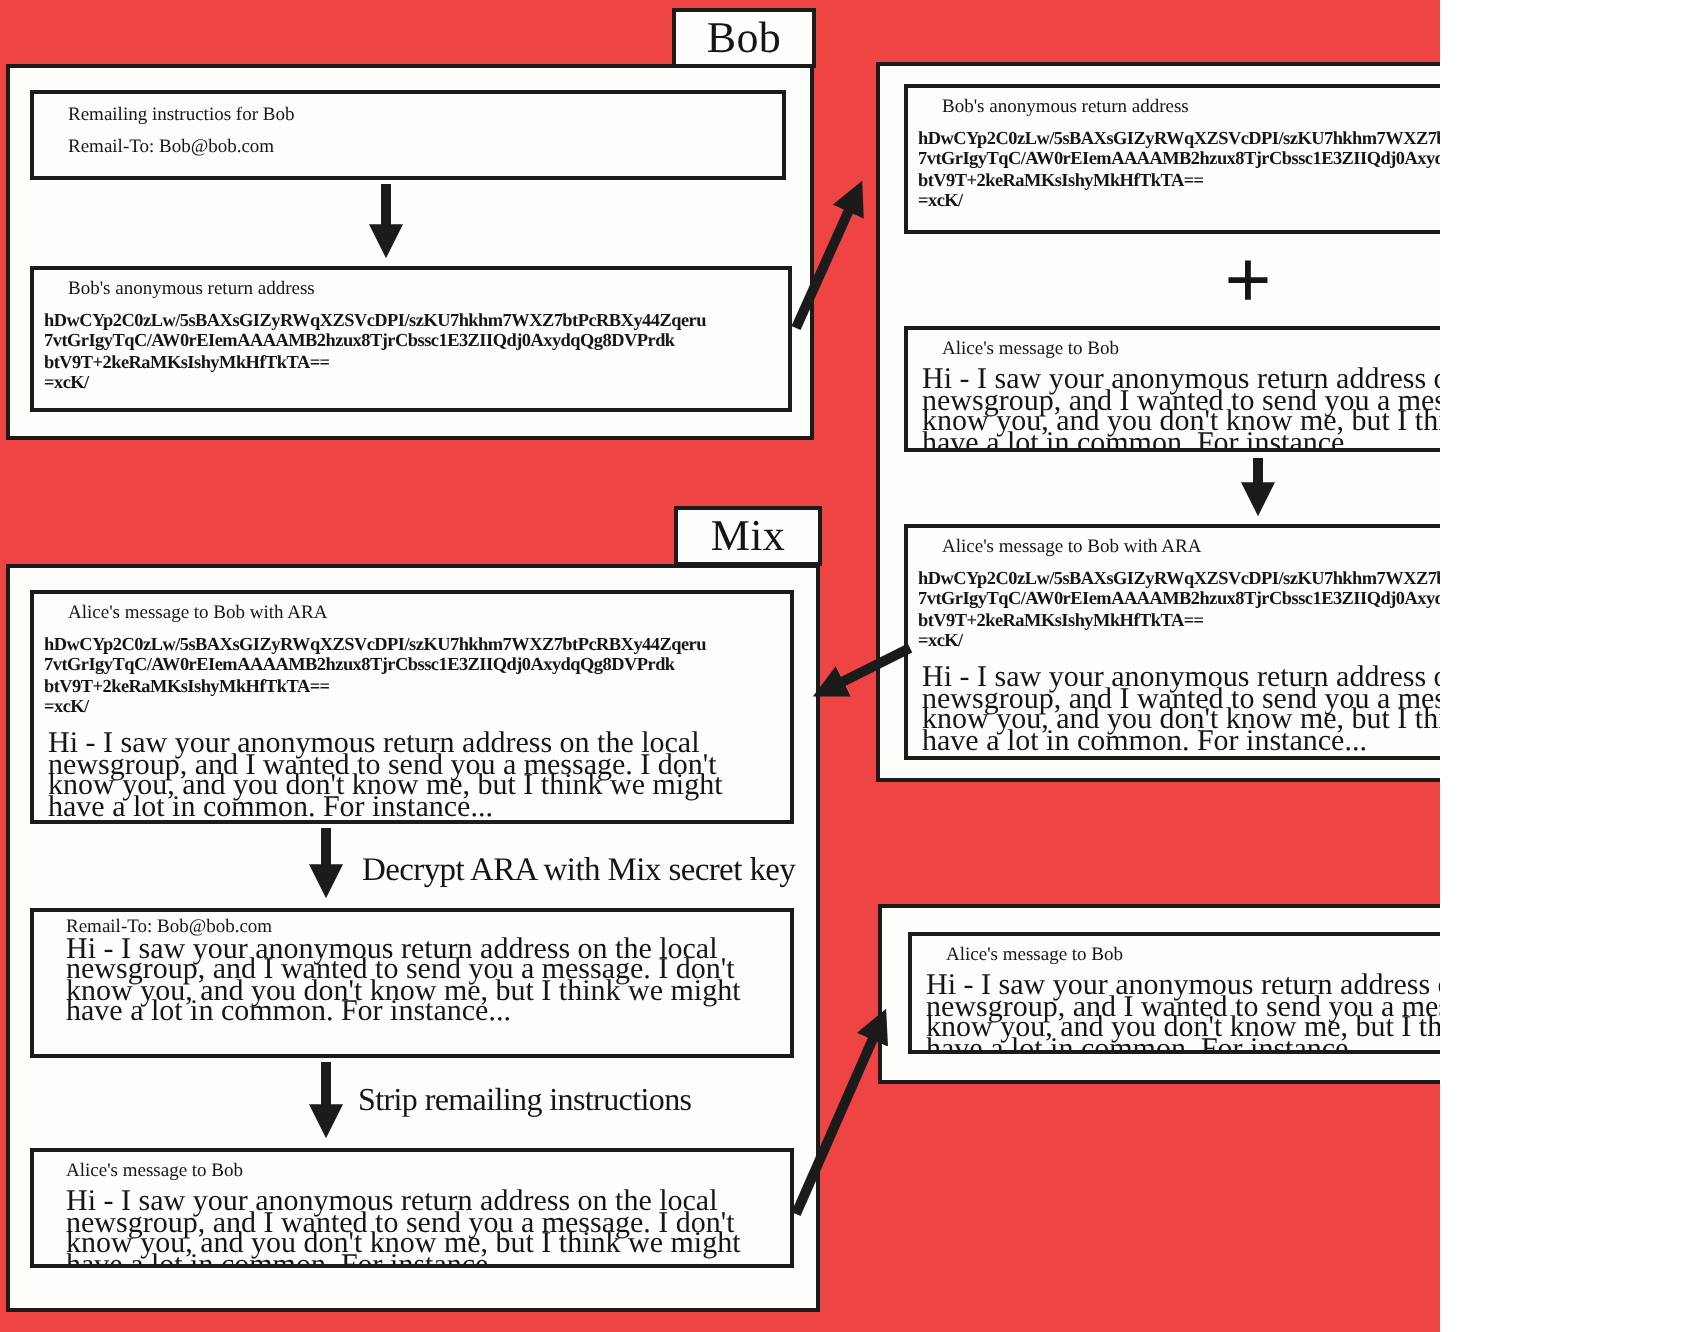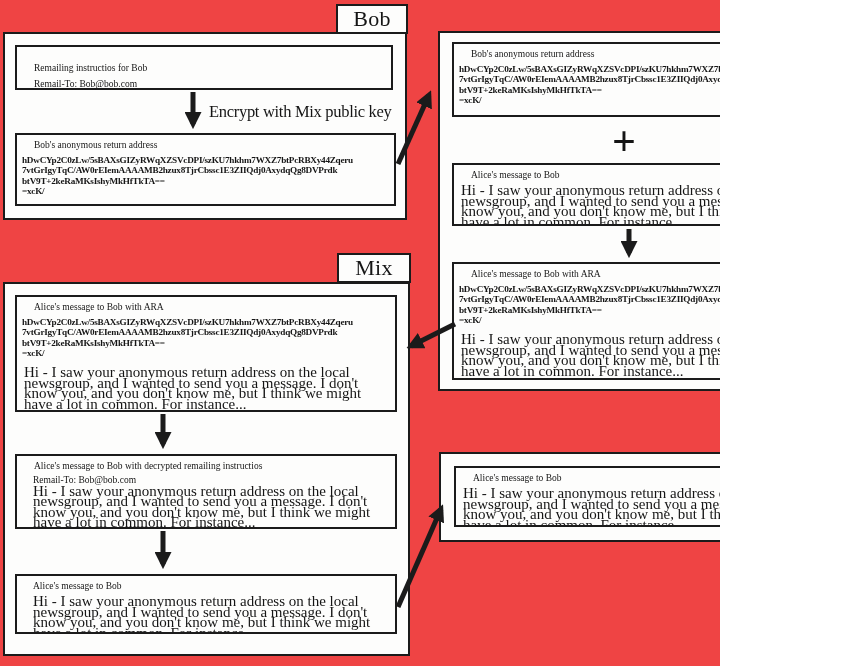--- a/index.html
+++ b/index.html
@@ -33,25 +33,24 @@
 <body>
 
 <div class="canvas">
 
   <div class="tab" style="left:336px;top:4px;width:72px;height:30px;">
     <span>Bob</span>
   </div>
   <div class="panel" style="left:3px;top:32px;width:404px;height:188px;"></div>
 
   <div class="ibox" style="left:15px;top:45px;width:378px;height:45px;">
-    <div class="btitle" style="margin-top:16px;">Remailing instructios for Bob</div>
+    <div class="btitle" style="margin-top:6px;">Remailing instructios for Bob</div>
     <div class="plain" style="margin-top:5px;">Remail-To: Bob@bob.com</div>
   </div>
 
-  <div class="flow-label" style="left:209px;top:102px;">Encrypt with Mix public key</div>
 
   <div class="ibox" style="left:15px;top:133px;width:381px;height:73px;">
     <div class="btitle">Bob's anonymous return address</div>
     <div class="cipher">hDwCYp2C0zLw/5sBAXsGIZyRWqXZSVcDPI/szKU7hkhm7WXZ7btPcRBXy44Zqeru
 7vtGrIgyTqC/AW0rEIemAAAAMB2hzux8TjrCbssc1E3ZIIQdj0AxydqQg8DVPrdk
 btV9T+2keRaMKsIshyMkHfTkTA==
 =xcK/</div>
   </div>
 
   <div class="tab" style="left:771px;top:3px;width:74px;height:29px;">
@@ -90,27 +89,28 @@
 
   <div class="ibox" style="left:15px;top:295px;width:382px;height:117px;">
     <div class="btitle">Alice's message to Bob with ARA</div>
     <div class="cipher">hDwCYp2C0zLw/5sBAXsGIZyRWqXZSVcDPI/szKU7hkhm7WXZ7btPcRBXy44Zqeru
 7vtGrIgyTqC/AW0rEIemAAAAMB2hzux8TjrCbssc1E3ZIIQdj0AxydqQg8DVPrdk
 btV9T+2keRaMKsIshyMkHfTkTA==
 =xcK/</div>
     <div class="msg after-cipher">Hi - I saw your anonymous return address on the local newsgroup, and I wanted to send you a message.  I don't know you, and you don't know me, but I think we might have a lot in common.  For instance...</div>
   </div>
 
+  <div class="flow-label" style="left:181px;top:425px;">Decrypt ARA with Mix secret key</div>
 
   <div class="ibox" style="left:15px;top:454px;width:382px;height:75px;">
-    <div class="btitle">Alice's message to Bob with decrypted remailing instructios</div>
     <div class="plain" style="margin-top:3px;margin-left:16px;">Remail-To: Bob@bob.com</div>
     <div class="msg" style="margin-top:0;margin-left:16px;">Hi - I saw your anonymous return address on the local newsgroup, and I wanted to send you a message.  I don't know you, and you don't know me, but I think we might have a lot in common.  For instance...</div>
   </div>
 
+  <div class="flow-label" style="left:179px;top:542px;font-size:16px;">Strip remailing instructions</div>
 
   <div class="ibox" style="left:15px;top:574px;width:382px;height:60px;">
     <div class="btitle" style="margin-left:16px;">Alice's message to Bob</div>
     <div class="msg" style="margin-left:16px;">Hi - I saw your anonymous return address on the local newsgroup, and I wanted to send you a message.  I don't know you, and you don't know me, but I think we might have a lot in common.  For instance...</div>
   </div>
 
   <div class="tab" style="left:772px;top:423px;width:75px;height:30px;">
     <span>Bob</span>
   </div>
   <div class="panel" style="left:439px;top:452px;width:407px;height:90px;"></div>

